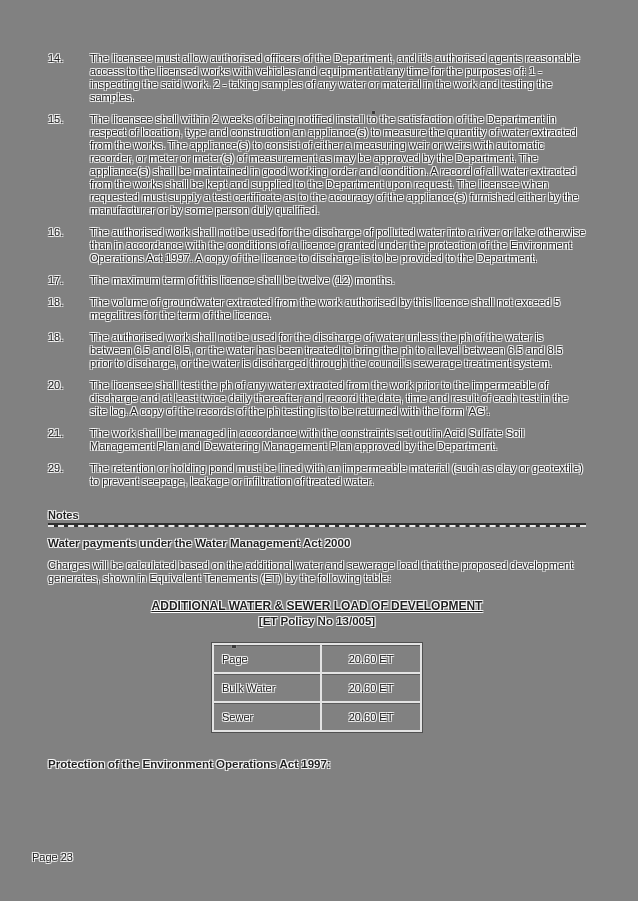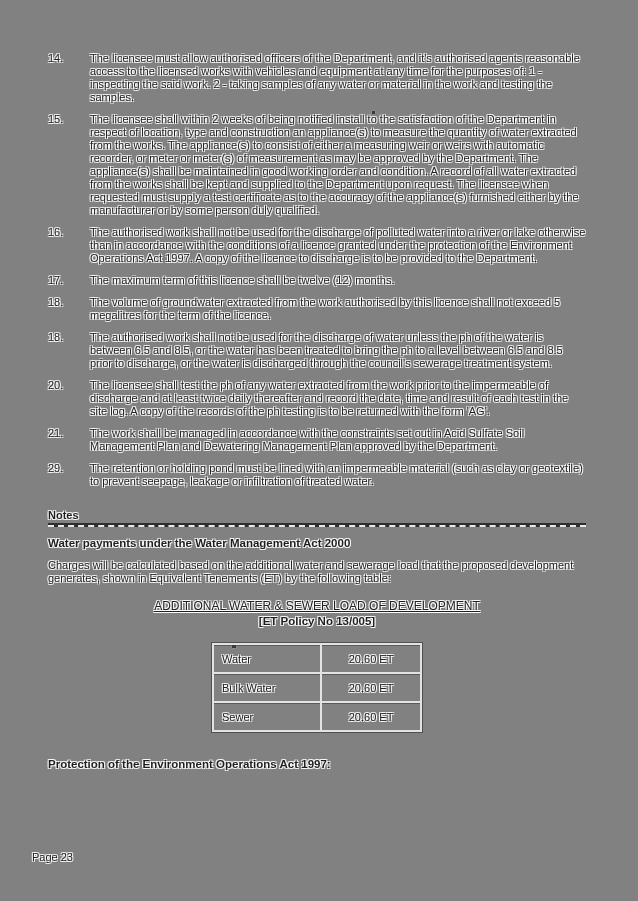--- a/index.html
+++ b/index.html
@@ -51,21 +51,21 @@
     font-weight: bold;
     margin: 0 0 10px 0;
   }
   .body-par {
     font-size: 11px;
     line-height: 13px;
     margin: 0 0 12px 0;
   }
   .center-title {
     text-align: center;
-    font-weight: normal;
+    font-weight: bold;
     font-size: 12px;
     text-decoration: underline;
     margin-top: 14px;
   }
   .center-sub {
     text-align: center;
     font-weight: bold;
     font-size: 11.5px;
     margin-top: 2px;
   }
@@ -155,21 +155,21 @@
 
   <div class="sub-head">Water payments under the Water Management Act 2000</div>
   <div class="body-par">Charges will be calculated based on the additional water and sewerage load that the proposed development generates, shown in Equivalent Tenements (ET) by the following table:</div>
 
   <div class="center-title">ADDITIONAL WATER &amp; SEWER LOAD OF DEVELOPMENT</div>
   <div class="center-sub">[ET Policy No 13/005]</div>
 
   <table class="et">
     <tbody>
       <tr>
-        <td class="lbl">Water</td>
+        <td class="lbl">Page</td>
         <td class="val">20.60 ET</td>
       </tr>
       <tr>
         <td class="lbl">Bulk Water</td>
         <td class="val">20.60 ET</td>
       </tr>
       <tr>
         <td class="lbl">Sewer</td>
         <td class="val">20.60 ET</td>
       </tr>

